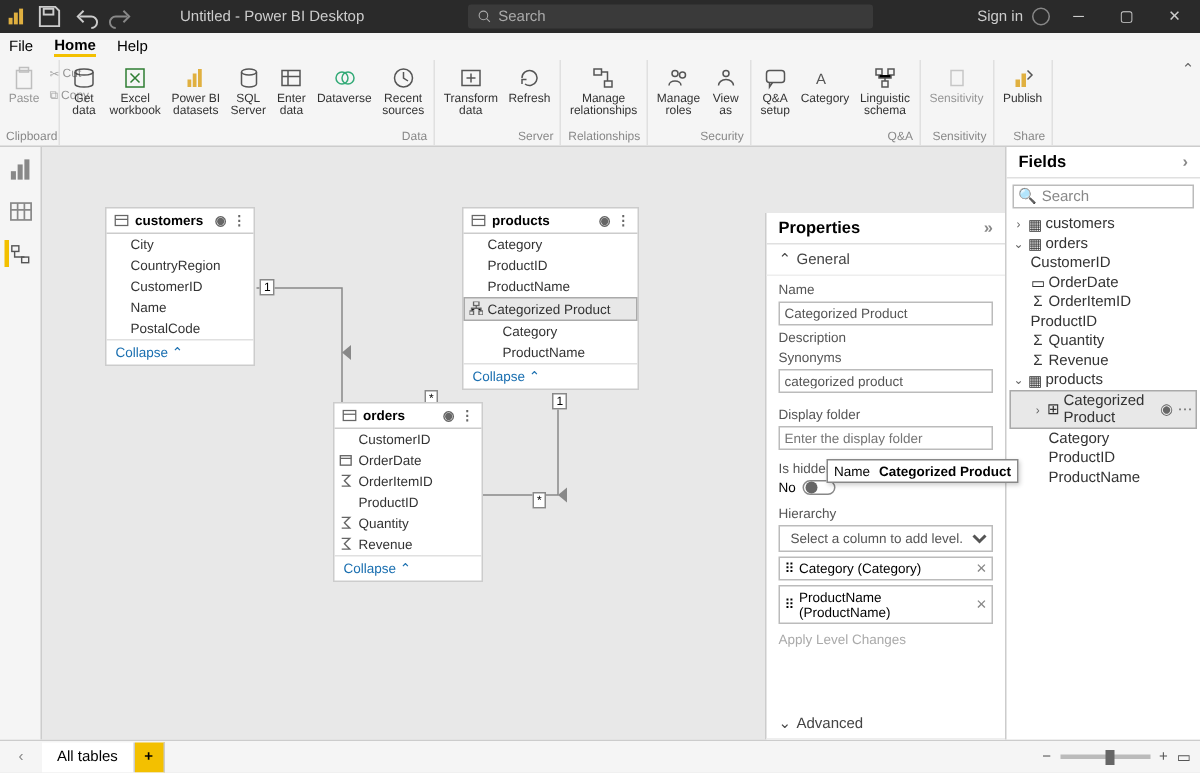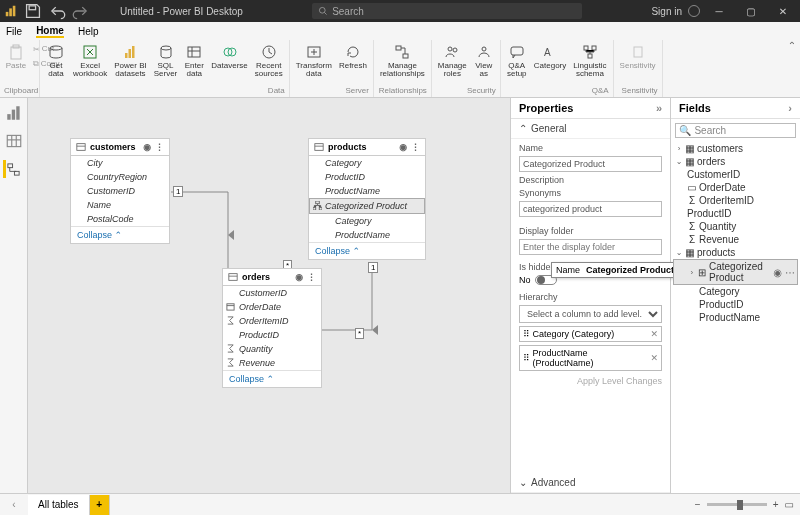--- a/index.html
+++ b/index.html
@@ -34,46 +34,46 @@
 
 .workspace { display: flex; height: 395px; background: #e8e8e8; }
 .viewbar { width: 28px; background: #f5f5f5; border-right: 1px solid #ccc; display: flex; flex-direction: column; align-items: center; padding-top: 6px; gap: 10px; }
 .viewbar .v-btn { width: 18px; height: 18px; color: #666; display: flex; align-items: center; justify-content: center; cursor: pointer; }
 .viewbar .v-btn.sel { border-left: 3px solid #f3c000; margin-left: -3px; padding-left: 0; }
 .canvas { flex: 1; position: relative; background: #e8e8e8; overflow: hidden; }
 .table-card { position: absolute; background: #fff; border: 1px solid #ccc; width: 100px; font-size: 9px; }
 .tc-head { display: flex; align-items: center; gap: 4px; padding: 3px 5px; border-bottom: 1px solid #ccc; font-weight: 600; }
 .tc-head .tc-ico { width: 10px; height: 10px; color: #666; }
 .tc-head .tc-act { margin-left: auto; display: flex; gap: 4px; color: #666; }
-.tc-body { display: flex; flex-direction: column; font-style: italic; }
+.tc-body { display: flex; flex-direction: column; }
 .tc-field { padding: 2px 6px 2px 16px; color: #333; position: relative; }
 .tc-field.sel { background: #e8e8e8; border: 1px solid #aaa; padding-left: 15px; }
 .tc-field .fico { position: absolute; left: 3px; top: 2px; width: 9px; height: 9px; }
 .tc-sub { padding-left: 26px; }
 .tc-foot { padding: 3px 6px; border-top: 1px solid #e0e0e0; color: #006; }
 .tc-foot a { color: #1a6fb0; cursor: pointer; }
 
 .rel-svg { position: absolute; top: 0; left: 0; width: 100%; height: 100%; pointer-events: none; }
 .rel-mark { position: absolute; font-size: 8px; background: #fff; border: 1px solid #888; padding: 0 2px; line-height: 9px; }
 
-.props { width: 160px; background: #fff; border-left: 1px solid #ccc; display: flex; flex-direction: column; font-size: 10px; position: relative; }
+.props { width: 160px; background: #fff; border-left: 1px solid #ccc; display: flex; flex-direction: column; font-size: 10px; position: relative; margin-top: 44px; }
 .panel-head { display: flex; align-items: center; justify-content: space-between; padding: 4px 8px; border-bottom: 1px solid #e0e0e0; font-size: 11px; font-weight: 600; }
 .panel-head .chev { color: #888; }
 .props .sect { display: flex; align-items: center; gap: 4px; padding: 4px 8px; border-bottom: 1px solid #eee; color: #444; }
 .props .sect .caret { width: 8px; }
 .props .body { padding: 4px 8px; display: flex; flex-direction: column; gap: 3px; overflow-y: auto; flex: 1; }
 .props label { font-size: 9px; color: #555; }
 .props input[type=text], .props textarea, .props select { width: 100%; font-size: 9px; padding: 2px 3px; border: 1px solid #bbb; background: #fff; color: #555; resize: none; }
 .props textarea { height: 26px; }
 .toggle { display: flex; align-items: center; gap: 4px; font-size: 9px; }
 .toggle .sw { width: 22px; height: 10px; border: 1px solid #888; border-radius: 6px; position: relative; }
 .toggle .sw::after { content: ''; width: 8px; height: 8px; background: #666; border-radius: 50%; position: absolute; left: 1px; top: 0; }
 .level { display: flex; align-items: center; border: 1px solid #bbb; padding: 2px 3px; font-size: 9px; gap: 3px; }
 .level .x { margin-left: auto; color: #888; cursor: pointer; }
-.apply { text-align: right; font-size: 9px; color: #aaa; padding: 2px 0; }
+.apply { font-size: 9px; color: #aaa; padding: 2px 0; }
 .tooltip-name { position: absolute; top: 164px; left: 40px; background: #fff; border: 1px solid #888; padding: 2px 4px; font-size: 9px; white-space: nowrap; box-shadow: 1px 1px 3px rgba(0,0,0,0.2); }
 .tooltip-name b { margin-left: 6px; }
 
 .fields { width: 130px; background: #fff; border-left: 1px solid #ccc; display: flex; flex-direction: column; font-size: 10px; }
 .fields .search { margin: 4px; border: 1px solid #bbb; display: flex; align-items: center; padding: 1px 3px; gap: 3px; font-size: 10px; color: #888; }
 .fields .tree { flex: 1; overflow-y: auto; padding: 0 2px; }
 .f-row { display: flex; align-items: center; gap: 2px; padding: 1px 2px; font-size: 10px; color: #333; cursor: pointer; }
 .f-row .caret { width: 8px; text-align: center; color: #666; font-size: 8px; }
 .f-row .ico { width: 10px; height: 10px; display: inline-flex; align-items: center; justify-content: center; }
 .f-row.lvl1 { padding-left: 14px; }
@@ -353,20 +353,35 @@
       <div class="r-btn disabled">
           <div class="r-ico">
             <svg viewBox="0 0 16 16">
               <rect x="4" y="3" width="8" height="10" fill="none" stroke="#999"></rect>
             </svg>
           </div>
           <span>Sensitivity</span>
         </div>
     </div>
     <div class="ribbon-label">Sensitivity</div>
+  </div>
+  <div class="ribbon-group">
+    <div class="ribbon-row">
+      <div class="r-btn">
+          <div class="r-ico">
+            <svg viewBox="0 0 16 16">
+              <rect x="3" y="9" width="3" height="5" fill="#e0b040"></rect>
+              <rect x="7" y="5" width="3" height="9" fill="#e0b040"></rect>
+              <path d="M11 3l3 3-3 3" fill="none" stroke="#555"></path>
+            </svg>
+          </div>
+          <span>Publish</span>
+        </div>
+    </div>
+    <div class="ribbon-label">Share</div>
   </div>
   <div style="flex:1"></div>
   <div style="width:16px;display:flex;align-items:flex-start;justify-content:center;color:#666;font-size:10px;cursor:pointer">⌃</div>
 </div>
 
 <div class="workspace">
   <div class="viewbar">
     <div class="v-btn">
         <svg viewBox="0 0 16 16">
           <rect x="2" y="9" width="3" height="5" fill="#888"></rect>

